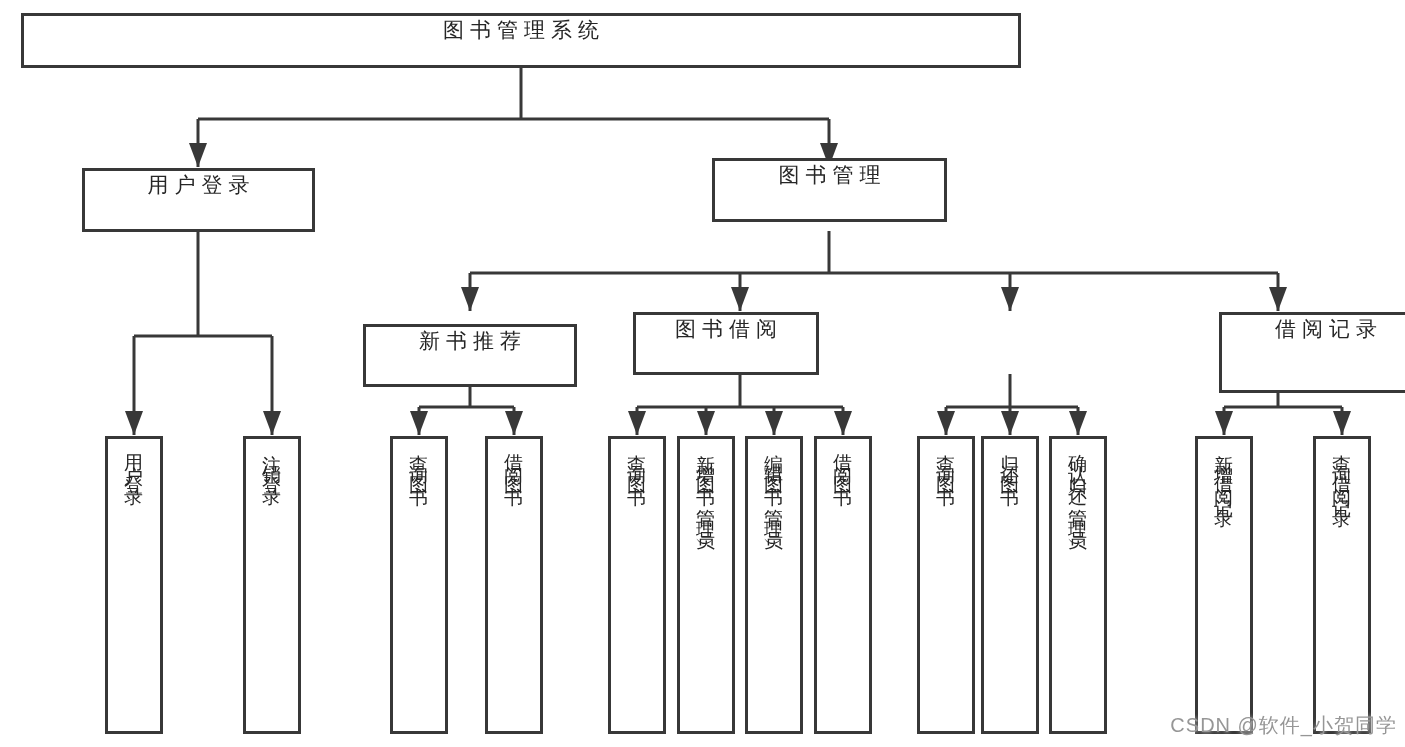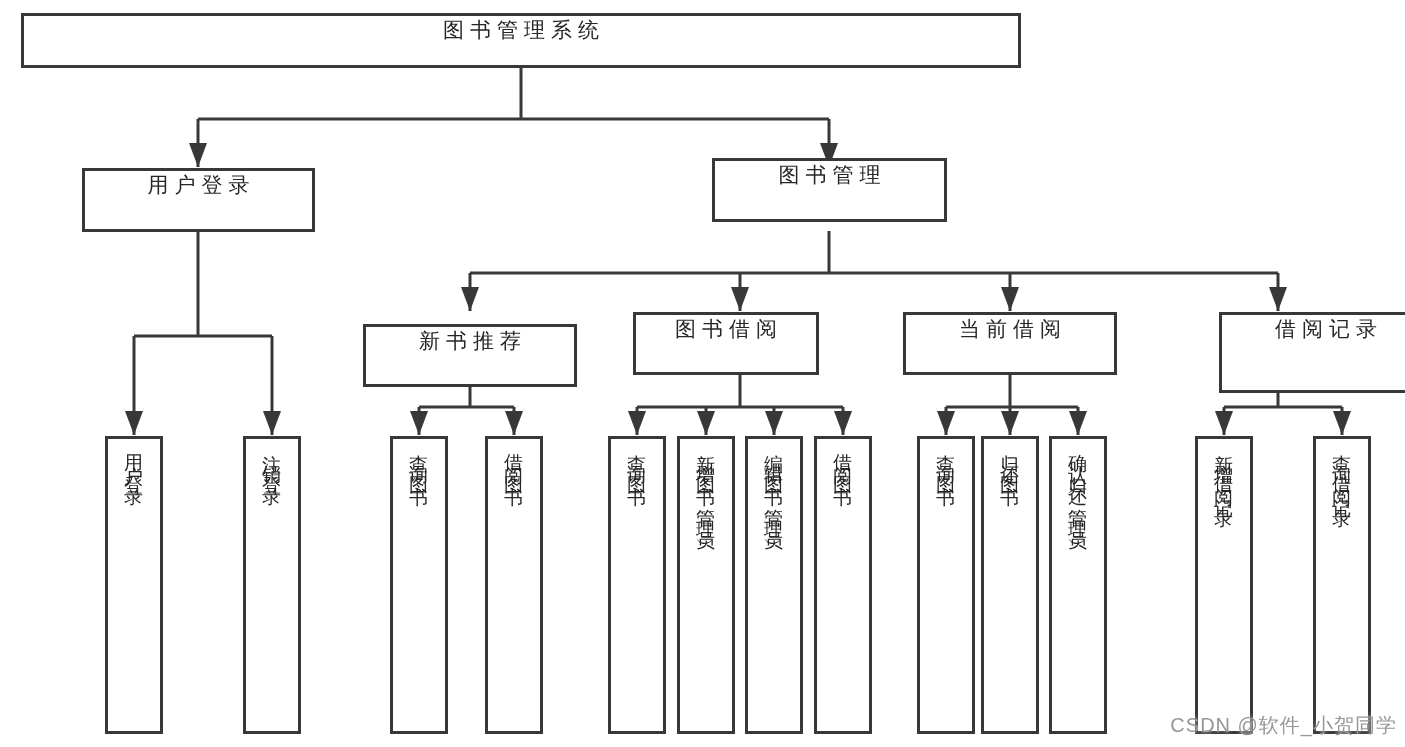--- a/index.html
+++ b/index.html
@@ -96,23 +96,20 @@
   <div class="node h" style="left:712px;top:158px;width:235px;height:64px">
     <span>图书管理</span>
   </div>
 
   <div class="node h" style="left:363px;top:324px;width:214px;height:63px">
     <span>新书推荐</span>
   </div>
   <div class="node h" style="left:633px;top:312px;width:186px;height:63px">
     <span>图书借阅</span>
   </div>
-  <div class="node h" style="left:903px;top:312px;width:214px;height:63px">
-    <span>当前借阅</span>
-  </div>
   <div class="node h" style="left:1219px;top:312px;width:214px;height:81px">
     <span>借阅记录</span>
   </div>
 
   <div class="node v" style="left:105px;top:436px;width:58px;height:298px">
     <span>用户登录</span>
   </div>
   <div class="node v" style="left:243px;top:436px;width:58px;height:298px">
     <span>注销登录</span>
   </div>

